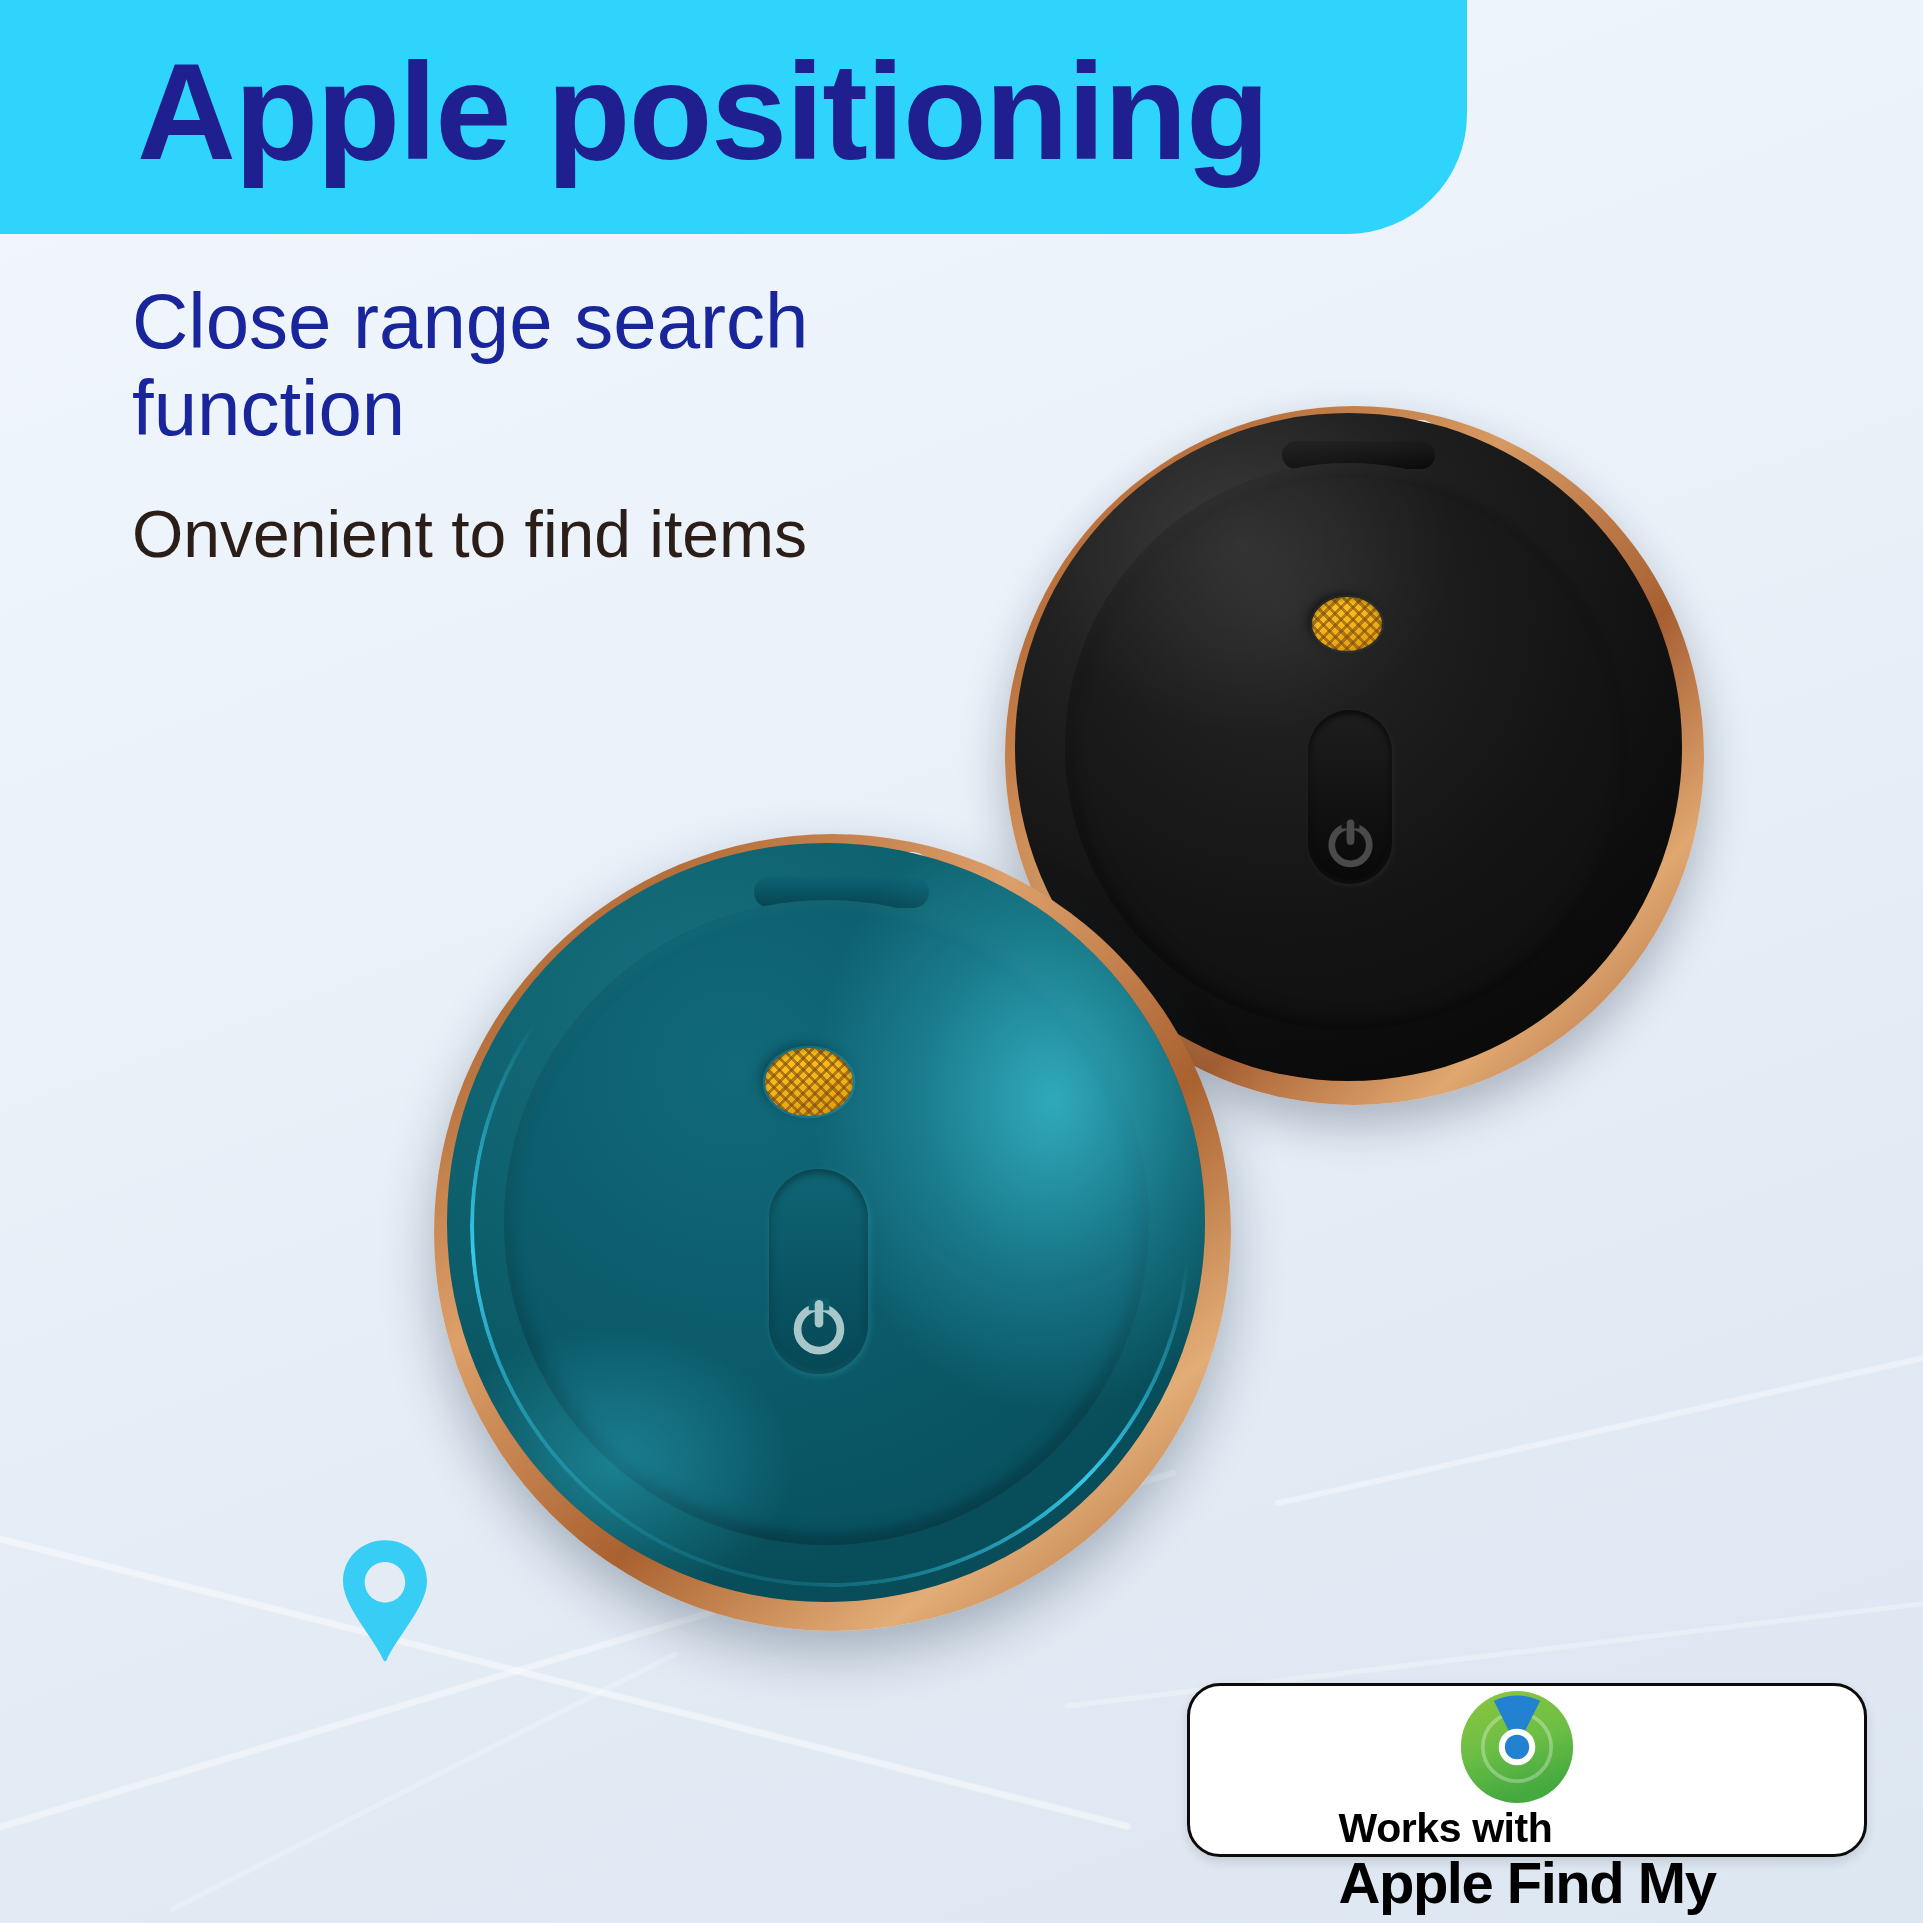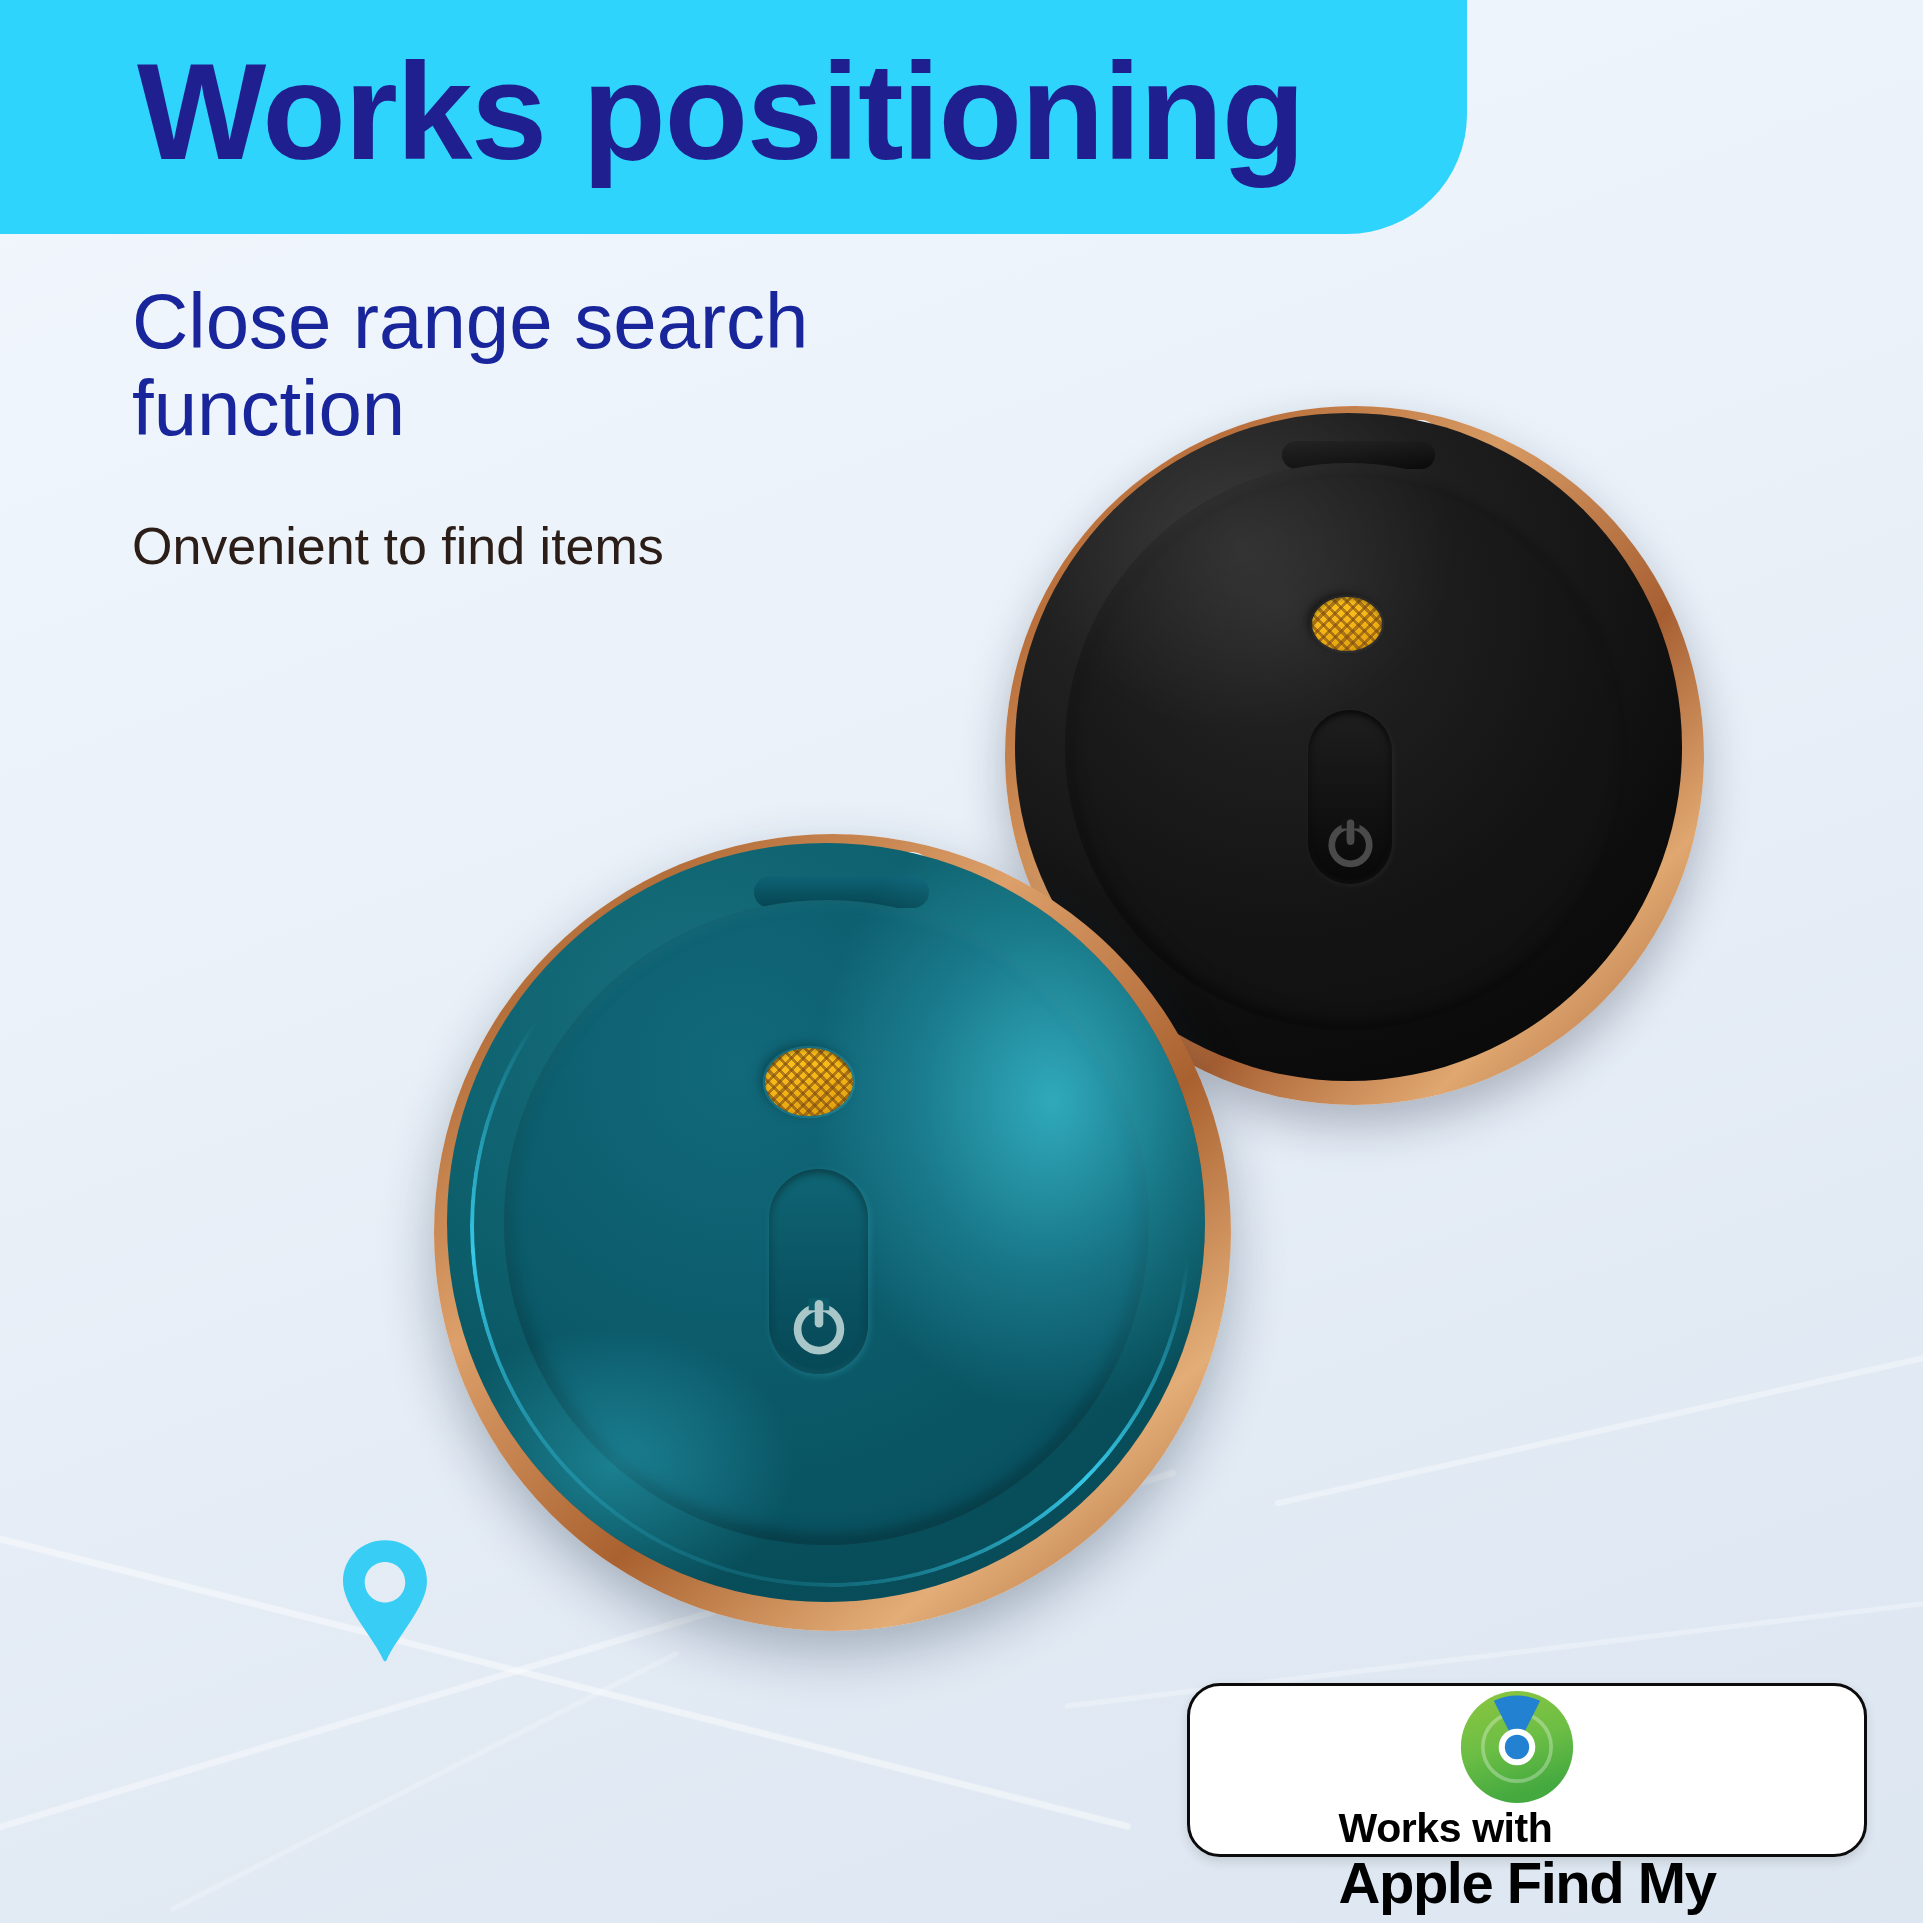--- a/index.html
+++ b/index.html
@@ -30,22 +30,22 @@
     color:#1f1f8f;line-height:1;white-space:nowrap;
   }
 
   
   .copy{position:absolute;left:132px;top:278px;width:887px;z-index:6;}
   .headline{
     font-size:78px;line-height:1.12;color:#18259b;
     font-weight:normal;margin:0 0 0 0;max-width:842px;
   }
   .sub1{
-    font-size:52px;line-height:1.15;color:#2b1d17;
-    margin-top:64px;white-space:nowrap;
+    font-size:66px;line-height:1.15;color:#2b1d17;
+    margin-top:44px;white-space:nowrap;
   }
   .sub2{
     font-size:62px;line-height:1.28;color:#2b1d17;
     margin-top:66px;width:466px;
   }
 
   
   .pin{position:absolute;left:340px;top:1537px;width:90px;height:128px;z-index:5;}
 
   
@@ -179,21 +179,21 @@
     <g stroke="#ffffff" fill="none" stroke-linecap="round" opacity="0.85">
       <path d="M -30 2040 L 1500 2430" stroke-width="9" opacity="0.55"></path>
       <path d="M -30 2440 L 1560 1960" stroke-width="9" opacity="0.5"></path>
       <path d="M 1700 2000 L 2590 1800" stroke-width="8" opacity="0.45"></path>
       <path d="M 1420 2270 L 2590 2130" stroke-width="7" opacity="0.35"></path>
       <path d="M 230 2540 L 900 2200" stroke-width="7" opacity="0.3"></path>
     </g>
   </svg>
 
   <div class="banner">
-    <div class="banner-title">Works positioning</div>
+    <div class="banner-title">Apple positioning</div>
   </div>
 
   <div class="copy">
     <div class="headline">Close range search function</div>
     <div class="sub1">Onvenient to find items</div>
   </div>
 
   <svg class="pin" viewBox="0 0 120 170">
     <path d="M60 4 C28 4 4 28 4 59 C4 92 45 134 58 164 C59 166 61 166 62 164 C75 134 116 92 116 59 C116 28 92 4 60 4 Z
              M60 33 C75 33 87 45 87 60 C87 75 75 87 60 87 C45 87 33 75 33 60 C33 45 45 33 60 33 Z" fill="#38cdf4"></path>

